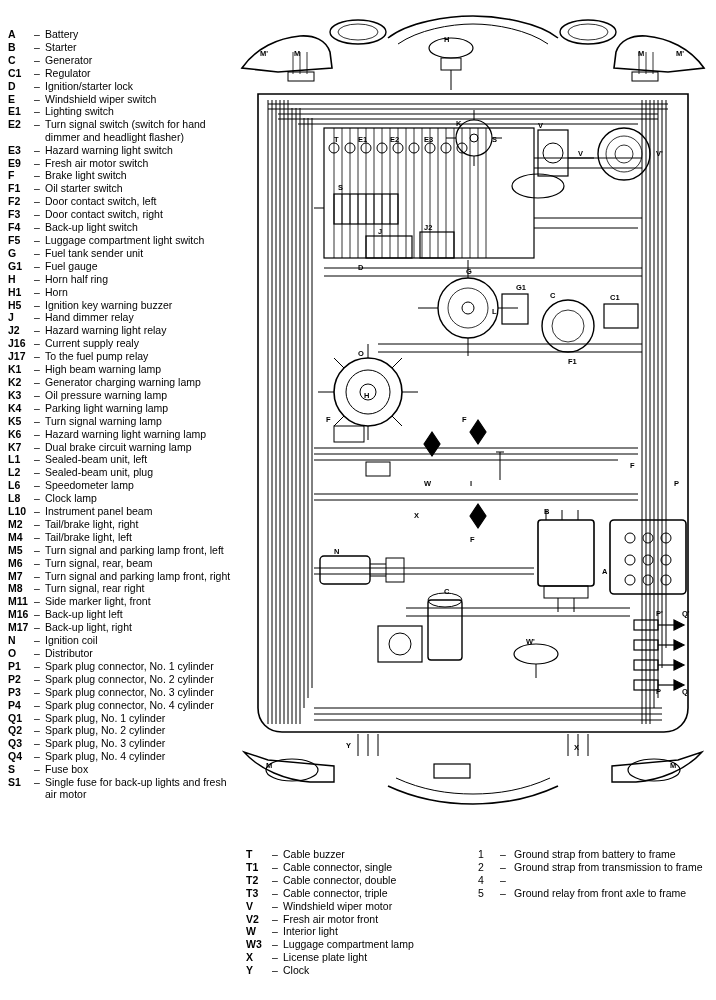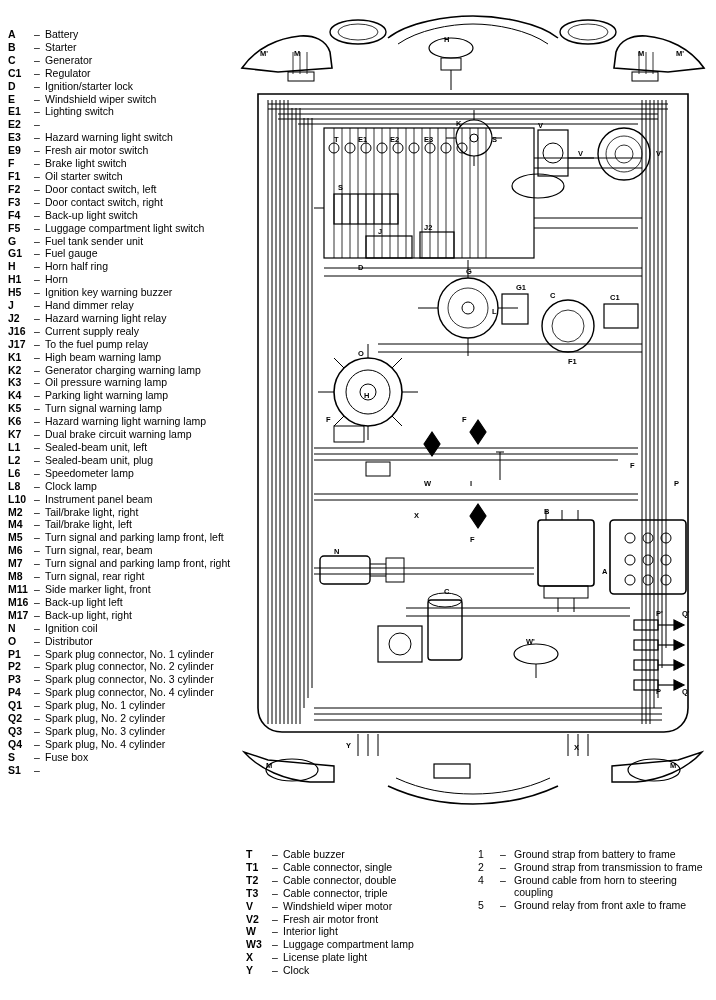--- a/index.html
+++ b/index.html
@@ -111,20 +111,21 @@
         <span class="desc">Windshield wiper switch</span>
       </div>
     <div class="legend-row">
         <span class="key">E1</span>
         <span class="dash">–</span>
         <span class="desc">Lighting switch</span>
       </div>
     <div class="legend-row">
         <span class="key">E2</span>
         <span class="dash">–</span>
+        <span class="desc">Turn signal switch (switch for hand dimmer and headlight flasher)</span>
       </div>
     <div class="legend-row">
         <span class="key">E3</span>
         <span class="dash">–</span>
         <span class="desc">Hazard warning light switch</span>
       </div>
     <div class="legend-row">
         <span class="key">E9</span>
         <span class="dash">–</span>
         <span class="desc">Fresh air motor switch</span>
@@ -360,20 +361,21 @@
         <span class="desc">Spark plug, No. 4 cylinder</span>
       </div>
     <div class="legend-row">
         <span class="key">S</span>
         <span class="dash">–</span>
         <span class="desc">Fuse box</span>
       </div>
     <div class="legend-row">
         <span class="key">S1</span>
         <span class="dash">–</span>
+        <span class="desc">Single fuse for back-up lights and fresh air motor</span>
       </div>
   </div>
 
   <div class="diagram">
     <svg width="470" height="820" viewBox="0 0 470 820" xmlns="http://www.w3.org/2000/svg">
       <g stroke="#000" fill="none" stroke-width="1">
 
         <path d="M4,60 C18,40 40,30 62,28 C76,27 88,32 92,44 L94,60 L40,64 Z" stroke-width="1.6"></path>
         <path d="M466,60 C452,40 430,30 408,28 C394,27 382,32 378,44 L376,60 L430,64 Z" stroke-width="1.6"></path>
         <path d="M150,30 C170,14 210,8 235,8 C260,8 300,14 320,30" stroke-width="1.6"></path>
@@ -715,21 +717,20 @@
           <span class="desc">Ground strap from battery to frame</span>
         </div>
       <div class="legend-row">
           <span class="key">2</span>
           <span class="dash">–</span>
           <span class="desc">Ground strap from transmission to frame</span>
         </div>
       <div class="legend-row">
           <span class="key">4</span>
           <span class="dash">–</span>
-          <span class="desc">Ground cable from horn to steering coupling</span>
         </div>
       <div class="legend-row">
           <span class="key">5</span>
           <span class="dash">–</span>
           <span class="desc">Ground relay from front axle to frame</span>
         </div>
     </div>
   </div>
 
 </div>

